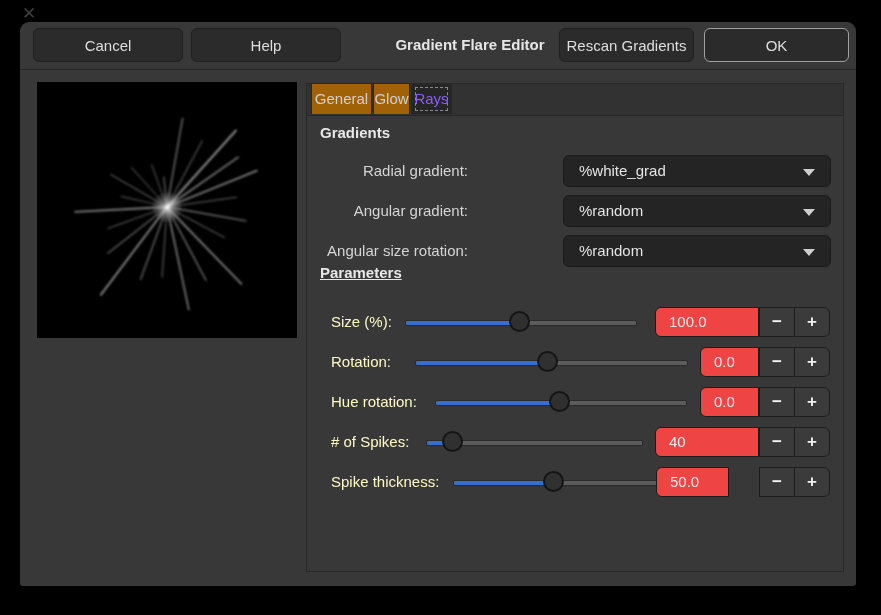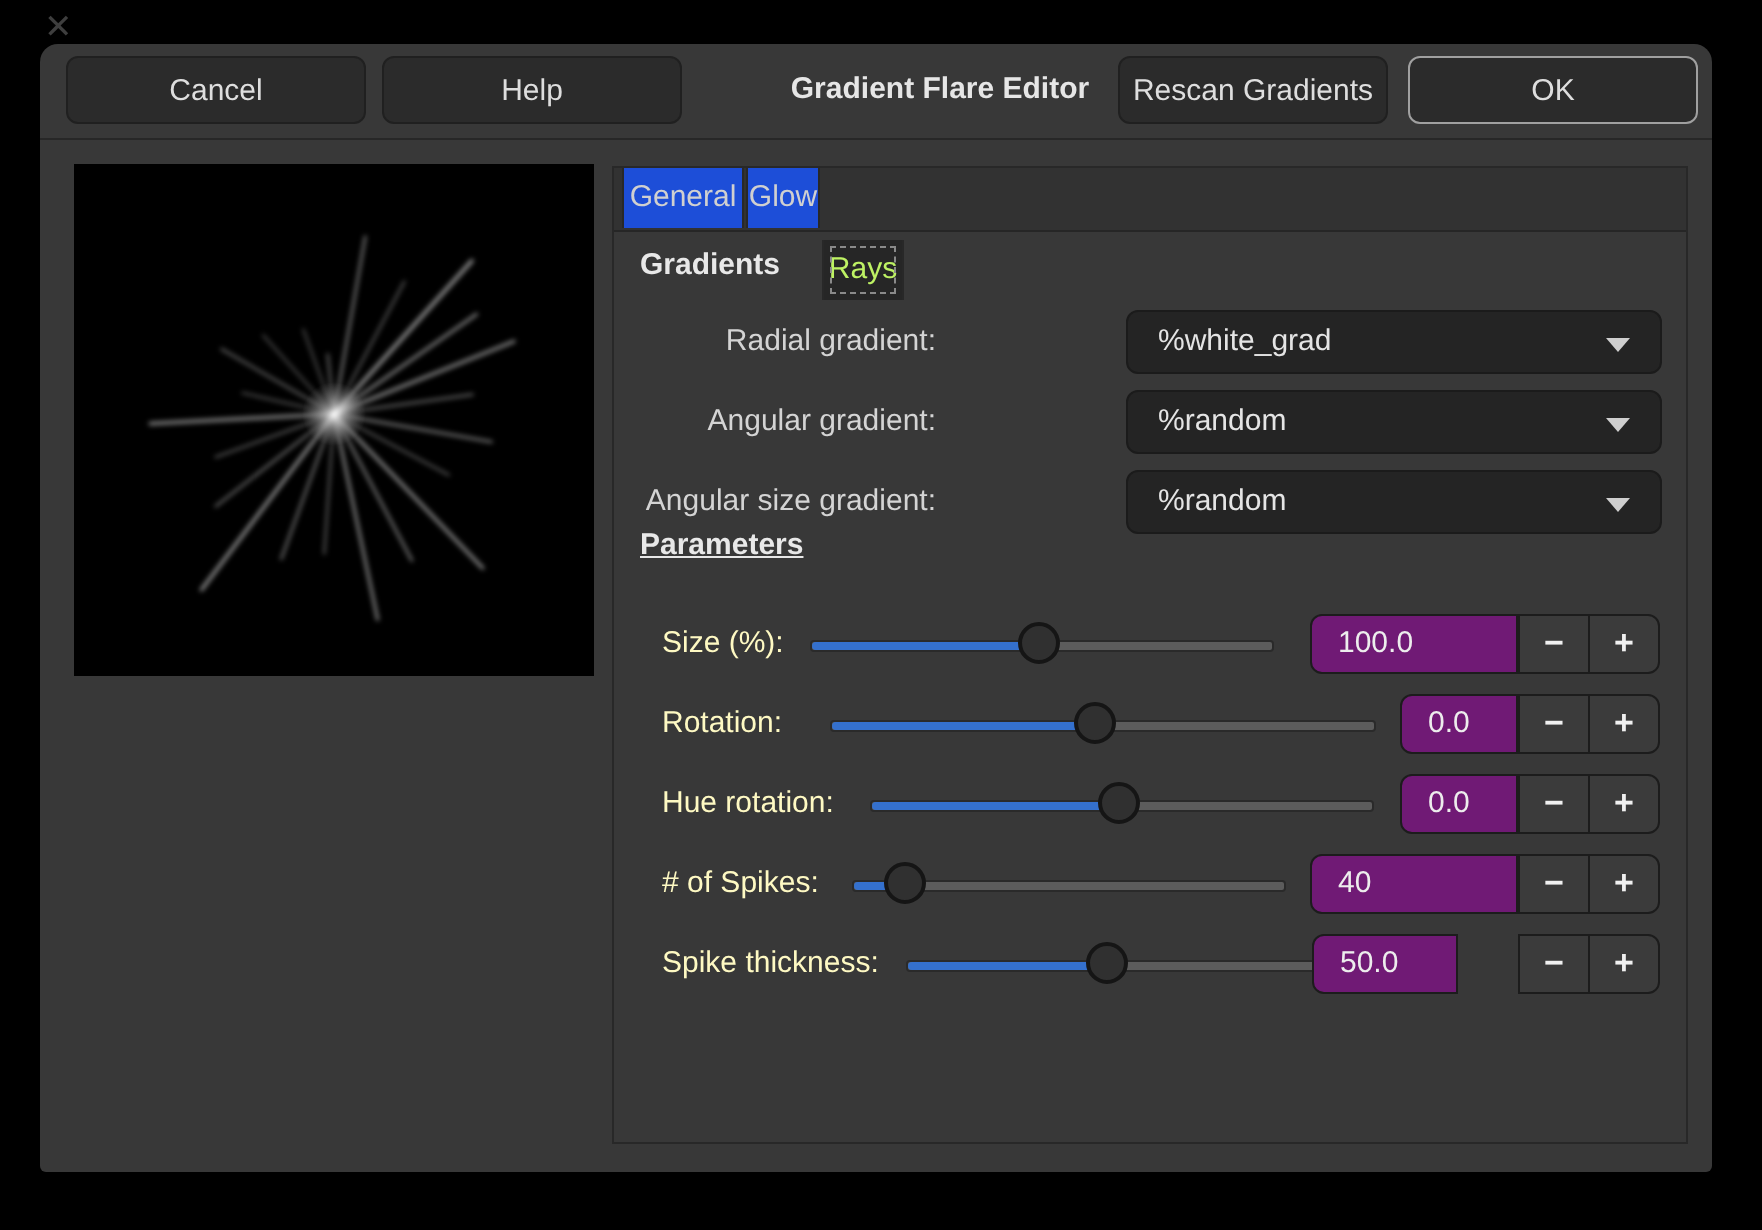--- a/index.html
+++ b/index.html
@@ -16,24 +16,24 @@
   .hbtn.ok{border:1px solid #a0a0a0;}
   .dlg-title{position:absolute;left:330px;top:14px;width:240px;text-align:center;
              font-size:15px;font-weight:bold;color:#e6e6e6;}
   
   .preview{position:absolute;left:17px;top:60px;width:260px;height:256px;background:#000;}
   
   .panel{position:absolute;left:286px;top:61px;width:538px;height:489px;
          border:1px solid #282828;box-sizing:border-box;background:#383838;}
   .tabstrip{position:absolute;left:0;top:0;width:100%;height:31px;background:#323232;
             border-bottom:1px solid #262626;}
-  .tab{position:absolute;top:0;height:30px;background:#1d4ed8;border-right:1px solid #282828;
+  .tab{position:absolute;top:0;height:30px;background:#a16207;border-right:1px solid #282828;
        border-left:1px solid #282828;color:#d0d0d0;font-size:15px;text-align:center;
        line-height:30px;box-sizing:border-box;cursor:pointer;}
-  .tab.selected{background:#262626;color:#bef264;margin-top:36px;}
+  .tab.selected{background:#262626;color:#8b5cf6;}
   .tab.selected .focusbox{position:absolute;left:3px;top:3px;right:3px;bottom:3px;
        border:1px dashed #8a8a8a;}
   .section-title{position:absolute;font-size:15px;font-weight:bold;color:#e8e8e8;}
   
   .grad-row{position:absolute;left:0;width:836px;height:32px;padding-left:20px;}
   .glabel{position:absolute;left:280px;width:168px;top:7px;text-align:right;
           font-size:15px;color:#d4d4d4;}
   .dropdown{position:absolute;left:543px;top:0;width:268px;height:32px;background:#242424;
             border:1px solid #1b1b1b;border-radius:6px;box-sizing:border-box;cursor:pointer;}
   .dropdown .val{position:absolute;left:15px;top:6px;font-size:15px;color:#e4e4e4;}
@@ -41,21 +41,21 @@
          border-left:6px solid transparent;border-right:6px solid transparent;
          border-top:7px solid #cfcfcf;}
   
   .param-row{position:absolute;left:0;width:836px;height:32px;}
   .plabel{position:absolute;left:311px;top:7px;font-size:15px;color:#fef9c3;}
   .track{position:absolute;top:14px;height:4px;background:#5c5c5c;
          border:1px solid #2a2a2a;border-radius:2px;}
   .fill{position:absolute;left:0;top:0;height:100%;background:#3470cd;border-radius:2px;}
   .knob{position:absolute;top:-10px;width:21px;height:21px;border-radius:50%;
         background:#303030;border:2px solid #151515;box-sizing:border-box;cursor:pointer;}
-  .entry{position:absolute;top:1px;height:30px;background:#701a75;border:1px solid #1c1c1c;
+  .entry{position:absolute;top:1px;height:30px;background:#ef4444;border:1px solid #1c1c1c;
          border-radius:6px 0 0 6px;box-sizing:border-box;font-size:15px;color:#ededed;
          line-height:28px;padding-left:13px;}
   .spin{position:absolute;top:1px;height:30px;background:#3b3b3b;border:1px solid #1c1c1c;
         box-sizing:border-box;color:#f0f0f0;font-size:17px;font-weight:bold;text-align:center;
         line-height:27px;cursor:pointer;}
   .spin.minus{left:739px;width:35px;border-right:none;}
   .spin.plus{left:774px;width:36px;border-radius:0 6px 6px 0;}
 </style>
 </head>
 <body>
@@ -136,21 +136,21 @@
 
     <div class="grad-row" style="top:173px;">
       <div class="glabel">Angular gradient:</div>
       <div class="dropdown">
         <span class="val">%random</span>
         <span class="caret"></span>
       </div>
     </div>
 
     <div class="grad-row" style="top:213px;">
-      <div class="glabel">Angular size gradient:</div>
+      <div class="glabel">Angular size rotation:</div>
       <div class="dropdown">
         <span class="val">%random</span>
         <span class="caret"></span>
       </div>
     </div>
 
     <div class="section-title" style="left:300px;top:242px;text-decoration:underline;">Parameters</div>
 
     <div class="param-row" style="top:284px;">
       <div class="plabel">Size (%):</div>

